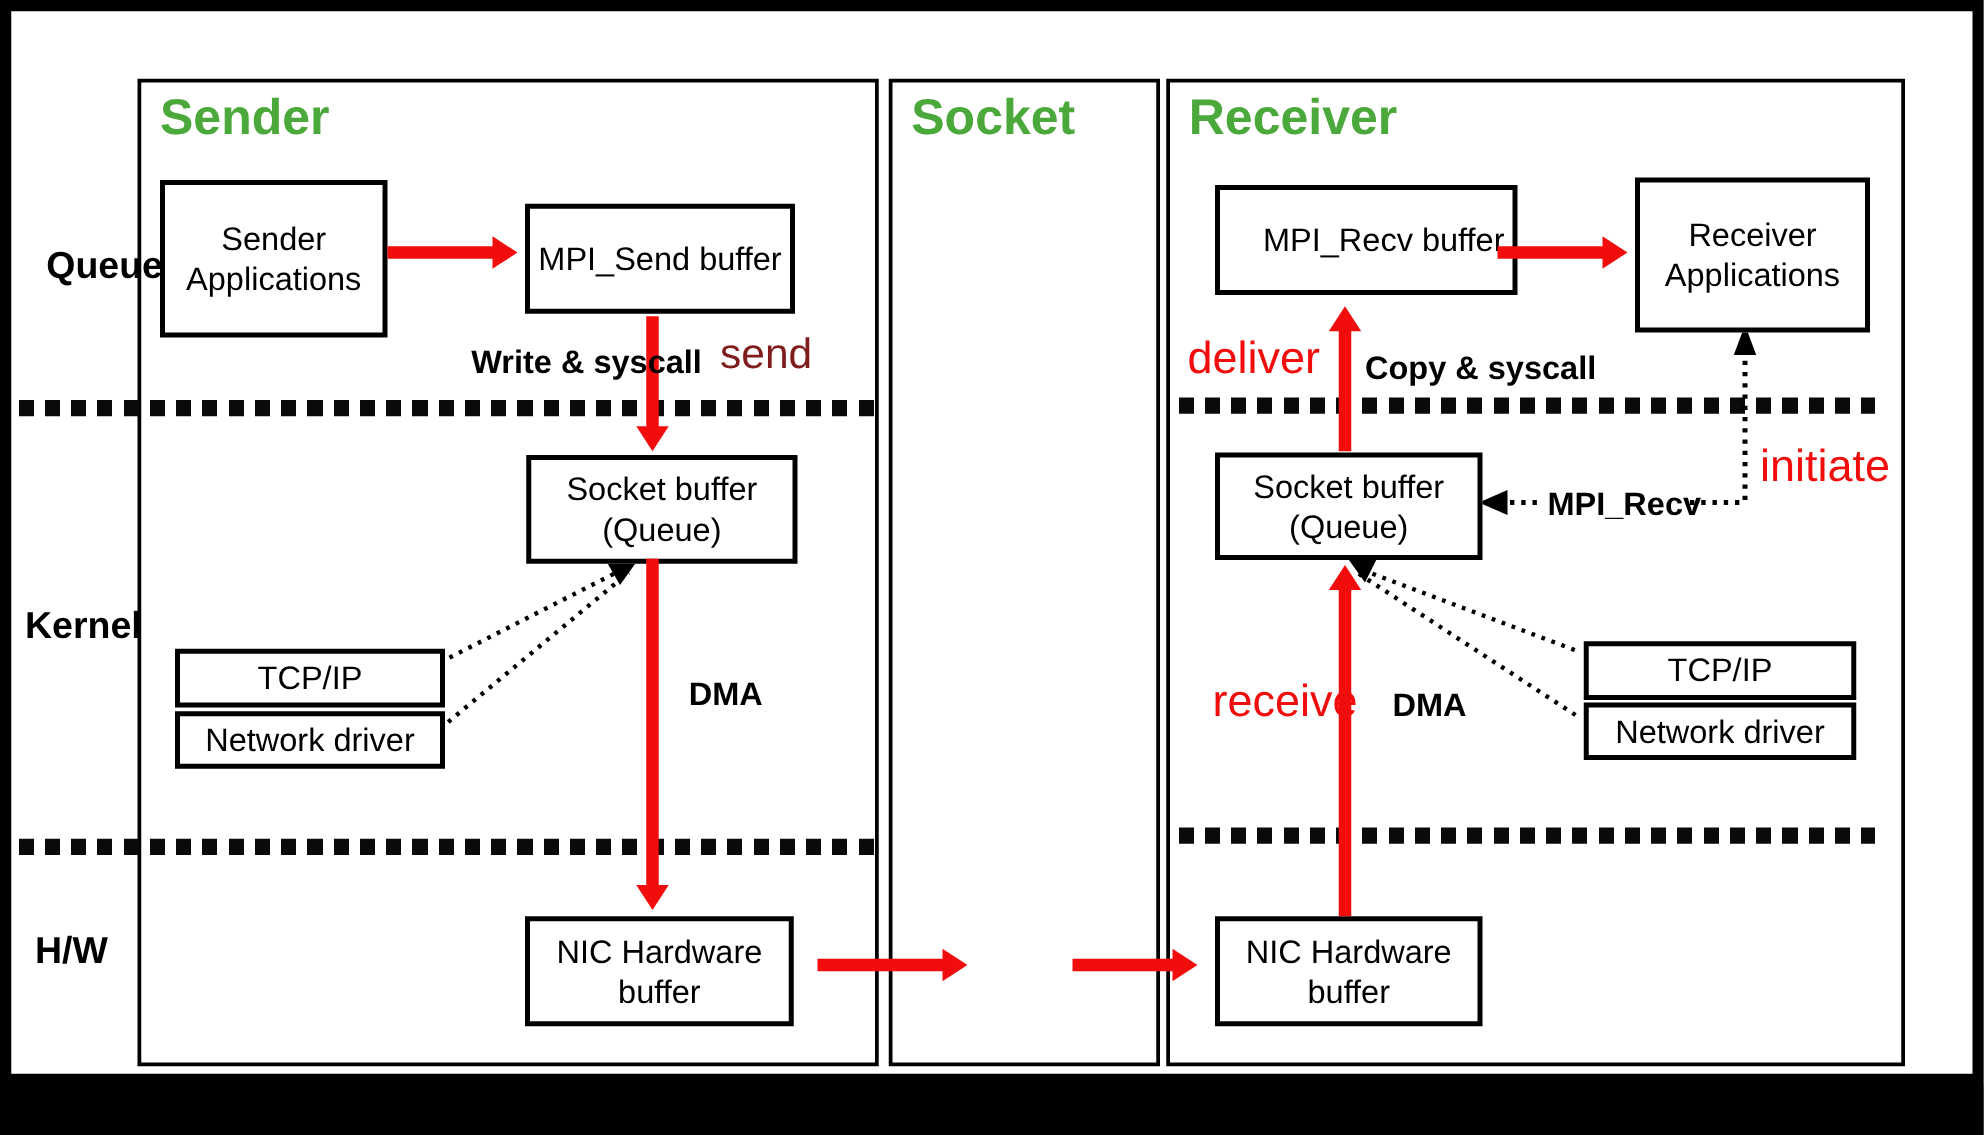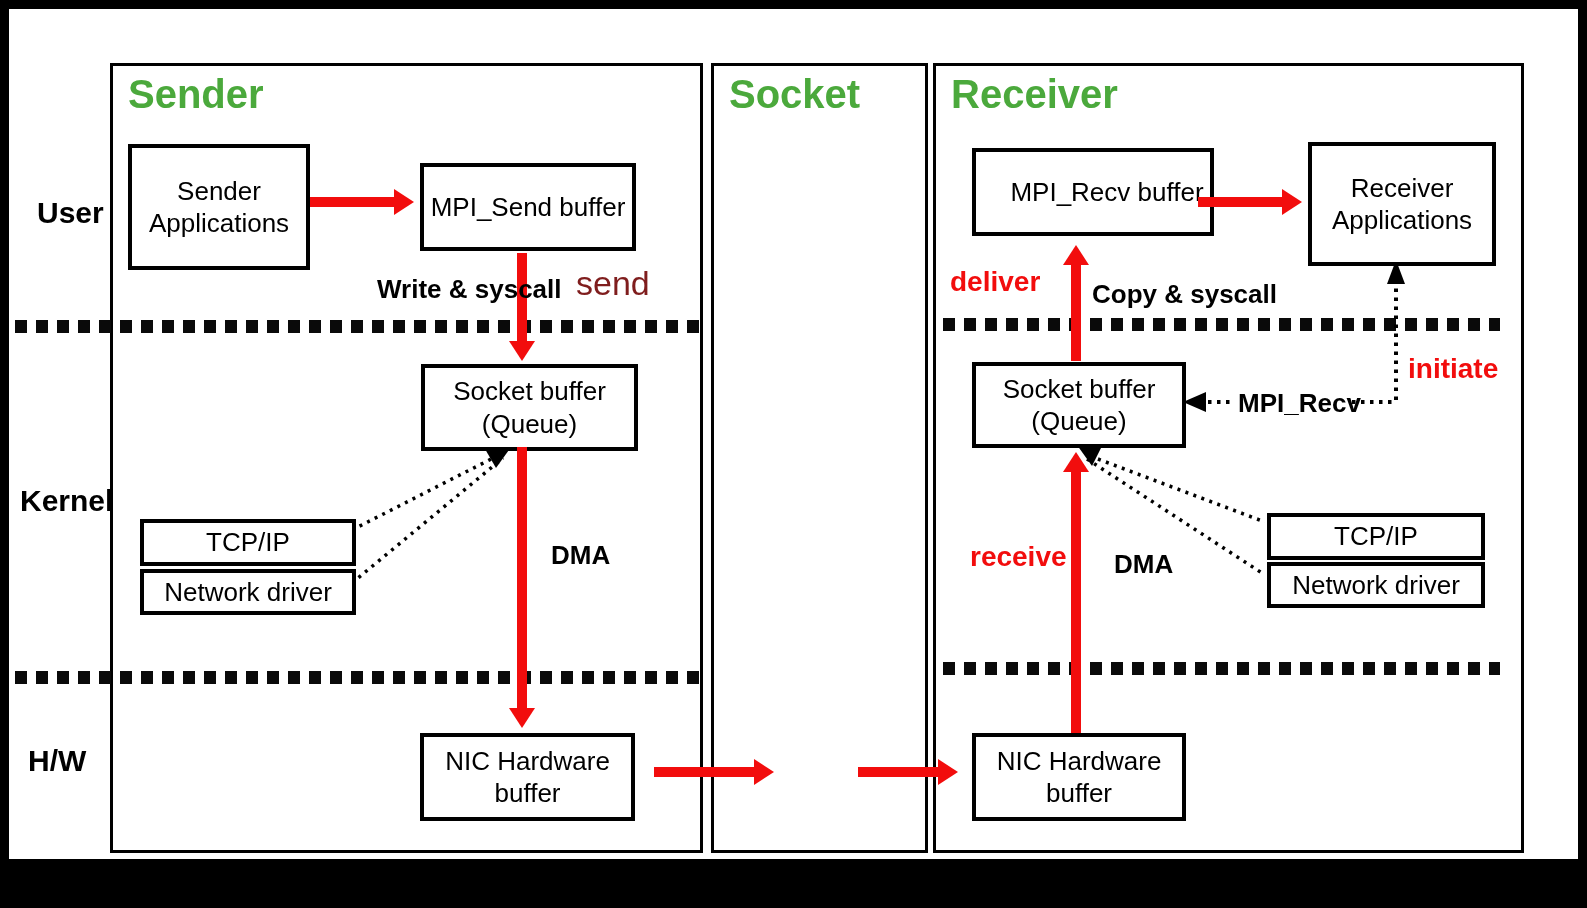--- a/index.html
+++ b/index.html
@@ -16,39 +16,39 @@
   .box span{white-space:nowrap;}
   .vline{position:absolute;width:10px;background:#f20d0d;z-index:20;}
   .hline{position:absolute;height:10px;background:#f20d0d;z-index:20;}
   .ah{position:absolute;width:0;height:0;z-index:20;}
   .ah-right{border-left:20px solid #f20d0d;border-top:13px solid transparent;border-bottom:13px solid transparent;}
   .ah-down{border-top:20px solid #f20d0d;border-left:13px solid transparent;border-right:13px solid transparent;}
   .ah-up{border-bottom:20px solid #f20d0d;border-left:13px solid transparent;border-right:13px solid transparent;}
   .lbl{position:absolute;white-space:nowrap;z-index:30;line-height:1;}
   .lbl-black{font-size:26px;font-weight:bold;color:#000;}
   .lbl-red-lg{font-size:34px;font-weight:normal;color:#7f1d1d;margin-left:36px;}
-  .lbl-red{font-size:28px;font-weight:bold;color:#f20d0d;}
+  .lbl-red{font-size:36px;font-weight:normal;color:#f20d0d;}
   svg.overlay{position:absolute;inset:0;z-index:5;pointer-events:none;}
 </style>
 </head>
 <body>
 
 <div class="canvas">
 
   <div class="panel" style="left:110px;top:63px;width:587px;height:784px;">
     <div class="panel-title">Sender</div>
   </div>
   <div class="panel" style="left:711px;top:63px;width:211px;height:784px;">
     <div class="panel-title">Socket</div>
   </div>
   <div class="panel" style="left:933px;top:63px;width:585px;height:784px;">
     <div class="panel-title">Receiver</div>
   </div>
 
-  <div class="rowlabel" style="left:37px;top:196px;">User</div>
+  <div class="rowlabel" style="left:37px;top:196px;">Queue</div>
   <div class="rowlabel" style="left:20px;top:484px;">Kernel</div>
   <div class="rowlabel" style="left:28px;top:744px;">H/W</div>
 
   <div class="dashline" style="left:15px;top:320px;width:693px;"></div>
   <div class="dashline" style="left:943px;top:318px;width:557px;"></div>
   <div class="dashline" style="left:15px;top:671px;width:693px;"></div>
   <div class="dashline" style="left:943px;top:662px;width:557px;"></div>
 
   <svg class="overlay" viewBox="0 0 1587 908">
     <line x1="352" y1="530" x2="499" y2="455" stroke="#000" stroke-width="3.5" stroke-dasharray="3 5.5"></line>

